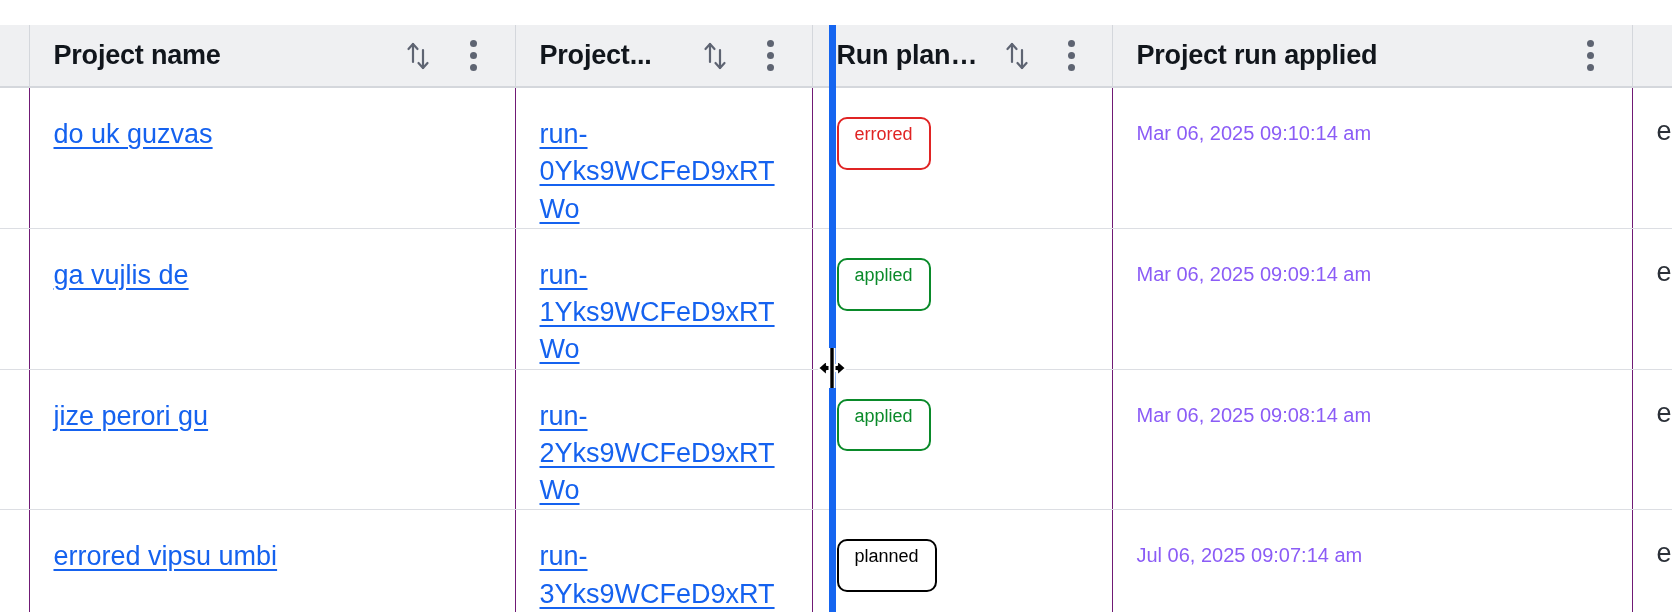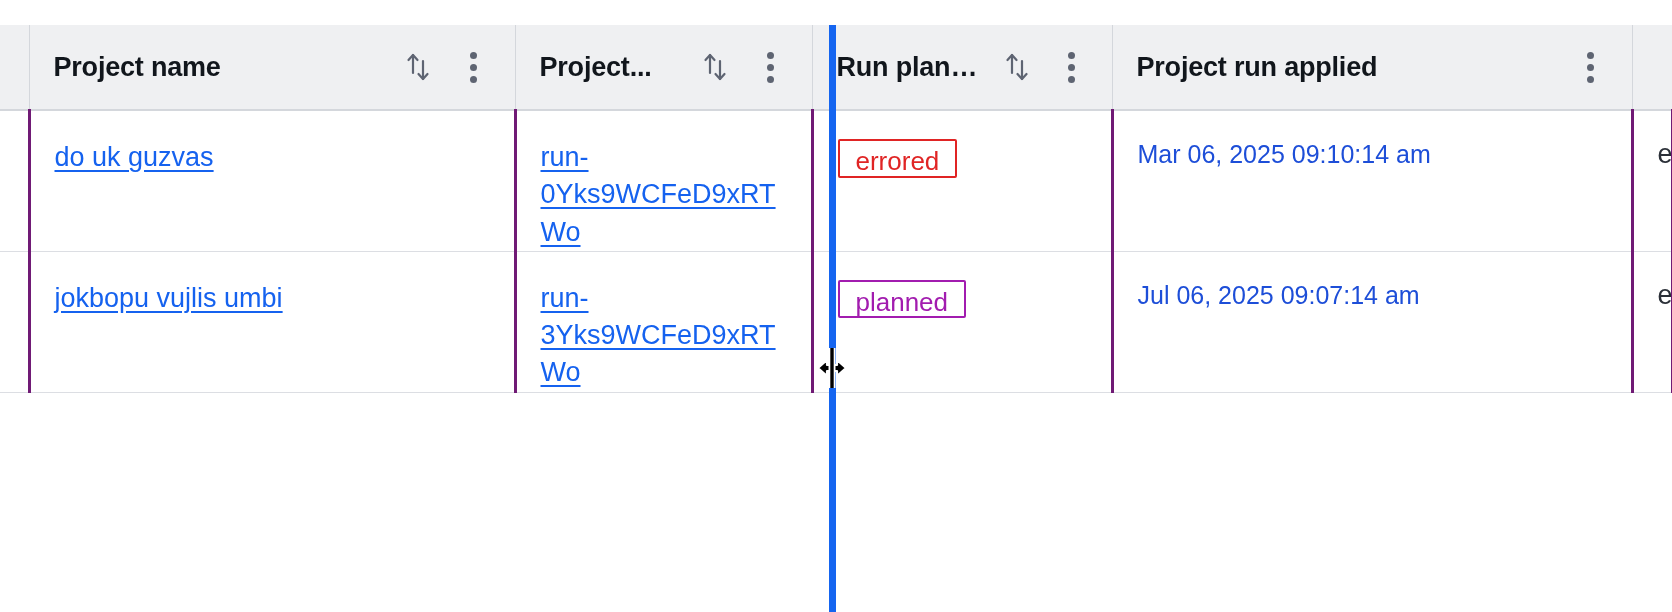--- a/index.html
+++ b/index.html
@@ -32,21 +32,21 @@
   col.c-proj  { width: 486px; }
   col.c-run   { width: 297px; }
   col.c-stat  { width: 300px; }
   col.c-appl  { width: 520px; }
   col.c-vcs   { width: 40px; }
 
   thead th {
     background: #eff0f2;
     border-bottom: 2px solid #d4d7dc;
     border-right: 1px solid #d4d7dc;
-    height: 85px;
+    height: 62px;
     padding: 0 24px;
     vertical-align: middle;
     text-align: left;
     font-size: 27px;
     font-weight: bold;
     color: #11161c;
     white-space: nowrap;
     overflow: hidden;
   }
   thead th.sel-col { padding: 0; border-right: 1px solid #d4d7dc; }
@@ -86,56 +86,56 @@
   }
   .kebab i {
     display: block;
     width: 7px; height: 7px;
     border-radius: 50%;
     background: #5e6472;
   }
 
   tbody td {
     border-bottom: 1px solid #dcdee3;
-    border-right: 3px solid #701a75;
+    border-right: 1px solid #701a75;
     padding: 28px 24px 0 24px;
     vertical-align: top;
     font-size: 27px;
     color: #2b3038;
     background: #ffffff;
     overflow: hidden;
   }
   tbody td.sel-col { padding: 0; }
   tbody tr { height: 128px; }
 
   a.cell-link {
     color: #1562ef;
     text-decoration: underline;
     text-underline-offset: 4px;
     font-size: 27px;
     line-height: 1.38;
     word-break: break-word;
     cursor: pointer;
   }
-  .date-text { font-size: 25px; color: #1d4ed8; white-space: nowrap; }
+  .date-text { font-size: 20px; color: #8b5cf6; white-space: nowrap; }
   .vcs-text  { font-size: 27px; color: #2b3038; }
 
   .badge {
     display: inline-block;
     border: 2px solid currentColor;
-    border-radius: 2px;
-    padding: 6px 16px 0 16px;
-    font-size: 26px;
+    border-radius: 10px;
+    padding: 6px 16px 23px 16px;
+    font-size: 18px;
     line-height: 1.1;
     background: #ffffff;
     white-space: nowrap;
   }
   .badge.errored { color: #e02424; }
   .badge.applied { color: #0a8a2a; }
-  .badge.planned { color: #a21caf; }
+  .badge.planned { color: #000000; }
 
   
   .resize-guide {
     position: absolute;
     top: 25px;
     width: 7px;
     height: 587px;
     background: #1565f0;
     z-index: 40;
     pointer-events: none;
@@ -271,26 +271,62 @@
           <span class="badge errored">errored</span>
         </td>
         <td>
           <span class="date-text">Mar 06, 2025 09:10:14 am</span>
         </td>
         <td>
           <span class="vcs-text">e</span>
         </td>
       </tr>
 
-
-
       <tr>
         <td class="sel-col"></td>
         <td>
-          <a class="cell-link">jokbopu vujlis umbi</a>
+          <a class="cell-link">ga vujlis de</a>
+        </td>
+        <td>
+          <a class="cell-link">run-1Yks9WCFeD9xRTWo</a>
+        </td>
+        <td>
+          <span class="badge applied">applied</span>
+        </td>
+        <td>
+          <span class="date-text">Mar 06, 2025 09:09:14 am</span>
+        </td>
+        <td>
+          <span class="vcs-text">e</span>
+        </td>
+      </tr>
+
+      <tr>
+        <td class="sel-col"></td>
+        <td>
+          <a class="cell-link">jize perori gu</a>
+        </td>
+        <td>
+          <a class="cell-link">run-2Yks9WCFeD9xRTWo</a>
+        </td>
+        <td>
+          <span class="badge applied">applied</span>
+        </td>
+        <td>
+          <span class="date-text">Mar 06, 2025 09:08:14 am</span>
+        </td>
+        <td>
+          <span class="vcs-text">e</span>
+        </td>
+      </tr>
+
+      <tr>
+        <td class="sel-col"></td>
+        <td>
+          <a class="cell-link">errored vipsu umbi</a>
         </td>
         <td>
           <a class="cell-link">run-3Yks9WCFeD9xRTWo</a>
         </td>
         <td>
           <span class="badge planned">planned</span>
         </td>
         <td>
           <span class="date-text">Jul 06, 2025 09:07:14 am</span>
         </td>

